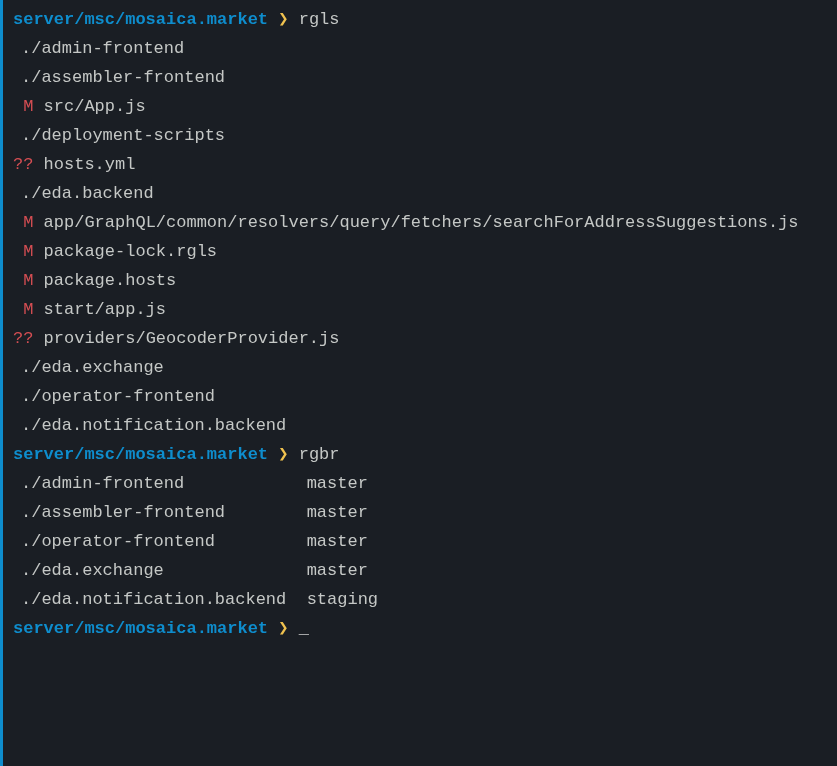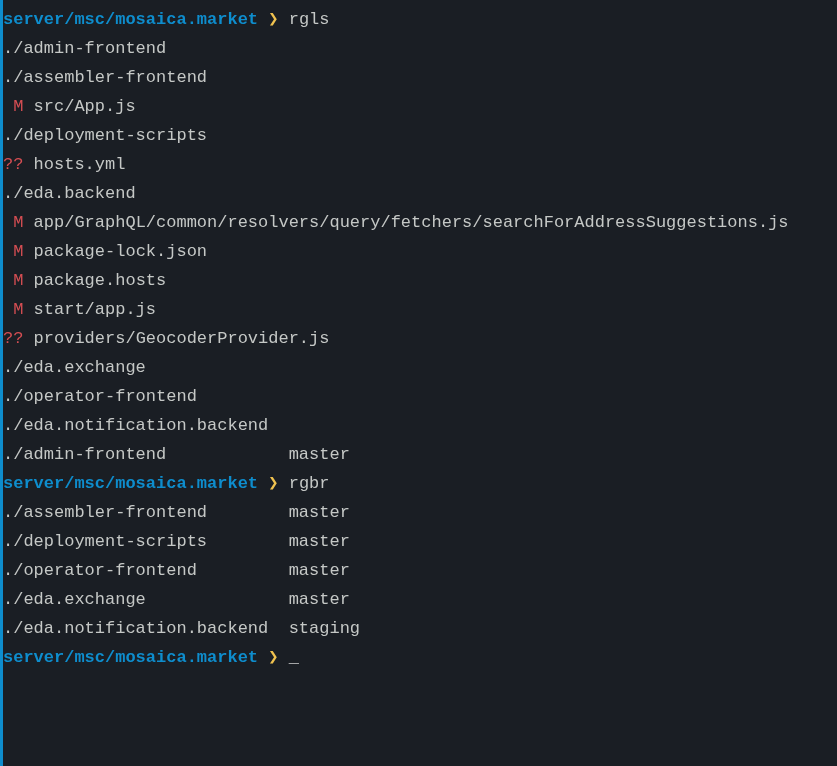--- a/index.html
+++ b/index.html
@@ -14,34 +14,36 @@
       line-height: 29px;
       color: #c5c8c6;
       padding: 5px 0;
       width: 837px;
       height: 766px;
       overflow: hidden;
       border-left: 3px solid #0e8dcd;
     }
     .line {
       white-space: pre;
+      padding-left: 10px;
     }
     .prompt-path {
       color: #0e8dcd;
       font-weight: bold;
     }
     .prompt-arrow {
       color: #f0c24f;
       font-weight: bold;
     }
     .cmd {
       color: #c5c8c6;
     }
     .dir {
       color: #c5c8c6;
+      margin-left: 8px;
     }
     .status-m {
       color: #d54e53;
     }
     .status-q {
       color: #d54e53;
     }
     .file {
       color: #c5c8c6;
       text-align: center;
@@ -58,28 +60,27 @@
 
 <div id="terminal">
     <div class="line"><span class="prompt-path">server/msc/mosaica.market</span><span class="prompt-arrow"> ❯ </span><span class="cmd">rgls</span></div>
     <div class="line"><span class="dir">./admin-frontend</span></div>
     <div class="line"><span class="dir">./assembler-frontend</span></div>
     <div class="line"><span class="status-m"> M </span><span class="file">src/App.js</span></div>
     <div class="line"><span class="dir">./deployment-scripts</span></div>
     <div class="line"><span class="status-q">?? </span><span class="file">hosts.yml</span></div>
     <div class="line"><span class="dir">./eda.backend</span></div>
     <div class="line"><span class="status-m"> M </span><span class="file">app/GraphQL/common/resolvers/query/fetchers/searchForAddressSuggestions.js</span></div>
-    <div class="line"><span class="status-m"> M </span><span class="file">package-lock.json</span></div>
+    <div class="line"><span class="status-m"> M </span><span class="file">package-lock.rgls</span></div>
     <div class="line"><span class="status-m"> M </span><span class="file">package.hosts</span></div>
     <div class="line"><span class="status-m"> M </span><span class="file">start/app.js</span></div>
     <div class="line"><span class="status-q">?? </span><span class="file">providers/GeocoderProvider.js</span></div>
     <div class="line"><span class="dir">./eda.exchange</span></div>
     <div class="line"><span class="dir">./operator-frontend</span></div>
     <div class="line"><span class="dir">./eda.notification.backend</span></div>
+    <div class="line"><span class="prompt-path">server/msc/mosaica.market</span><span class="prompt-arrow"> ❯ </span><span class="cmd">rgbr</span></div>
     <div class="line"><span class="dir">./admin-frontend            </span><span class="branch">master</span></div>
-    <div class="line"><span class="prompt-path">server/msc/mosaica.market</span><span class="prompt-arrow"> ❯ </span><span class="cmd">rgbr</span></div>
     <div class="line"><span class="dir">./assembler-frontend        </span><span class="branch">master</span></div>
-    <div class="line"><span class="dir">./deployment-scripts        </span><span class="branch">master</span></div>
     <div class="line"><span class="dir">./operator-frontend         </span><span class="branch">master</span></div>
     <div class="line"><span class="dir">./eda.exchange              </span><span class="branch">master</span></div>
     <div class="line"><span class="dir">./eda.notification.backend  </span><span class="branch">staging</span></div>
     <div class="line"><span class="prompt-path">server/msc/mosaica.market</span><span class="prompt-arrow"> ❯ </span><span class="cmd"></span><span class="cursor">_</span></div>
   </div>
 
 </body></html>

